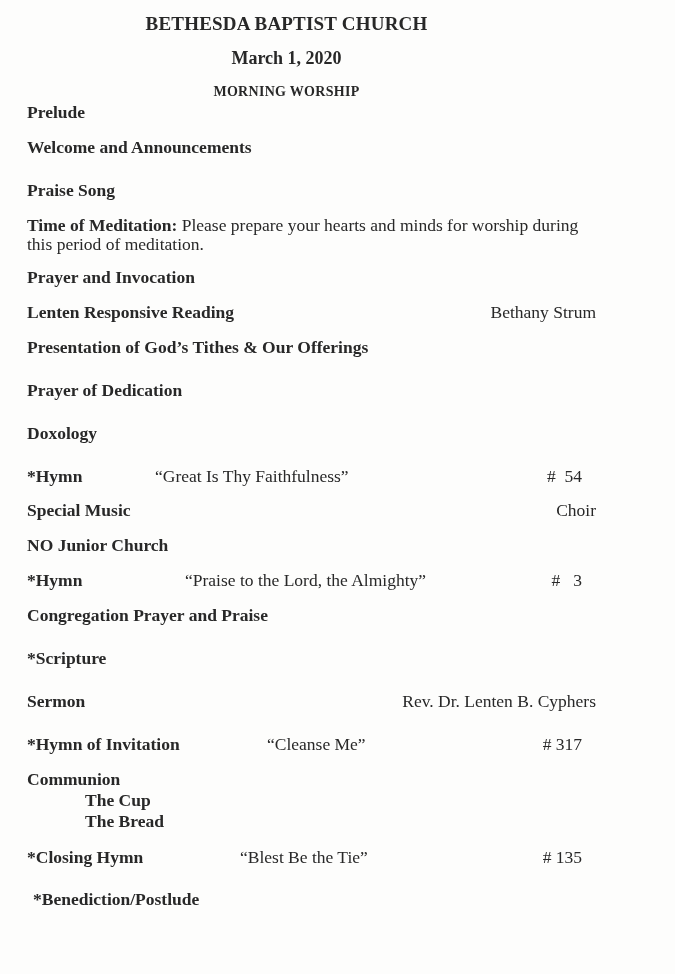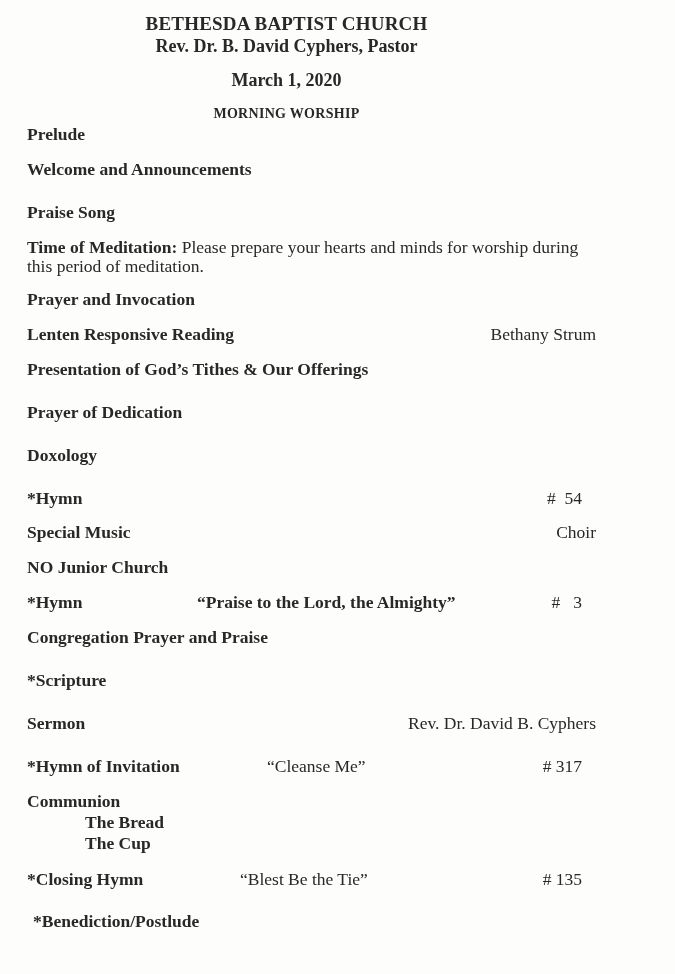--- a/index.html
+++ b/index.html
@@ -76,32 +76,31 @@
     width: 565px;
     line-height: 19px;
     font-weight: normal;
     white-space: normal;
   }
   .para .bold-lead { font-weight: bold; }
   .indent-communion { margin-left: 58px; }
   .indent-benediction { margin-left: 6px; }
   
   .t-hymn1      { left: 128px; }
-  .t-hymn2      { left: 170px; font-weight: bold; }
+  .t-hymn2      { left: 158px; }
   .t-invitation { left: 240px; }
   .t-closing    { left: 213px; }
 </style>
 </head>
 <body>
 
 <div class="page">
 
   <div class="header">
     <div class="church-name">BETHESDA BAPTIST CHURCH</div>
-    <div class="pastor-line">Rev. Dr. B. David Cyphers, Pastor</div>
     <div class="service-date">March 1, 2020</div>
     <div class="service-title">MORNING WORSHIP</div>
   </div>
 
   <div class="main">
 
     <div class="row g0">
       <span>Prelude</span>
     </div>
 
@@ -133,20 +132,21 @@
     <div class="row g25">
       <span>Prayer of Dedication</span>
     </div>
 
     <div class="row g25">
       <span>Doxology</span>
     </div>
 
     <div class="row g25">
       <span>*Hymn</span>
+      <span class="title t-hymn1">“Great Is Thy Faithfulness”</span>
       <span class="hymn-number">#  54</span>
     </div>
 
     <div class="row g16">
       <span>Special Music</span>
       <span class="right-text">Choir</span>
     </div>
 
     <div class="row g17">
       <span>NO Junior Church</span>
@@ -161,39 +161,39 @@
     <div class="row g17">
       <span>Congregation Prayer and Praise</span>
     </div>
 
     <div class="row g25">
       <span>*Scripture</span>
     </div>
 
     <div class="row g25">
       <span>Sermon</span>
-      <span class="right-text">Rev. Dr. David B. Cyphers</span>
+      <span class="right-text">Rev. Dr. Lenten B. Cyphers</span>
     </div>
 
     <div class="row g25">
       <span>*Hymn of Invitation</span>
       <span class="title t-invitation">“Cleanse Me”</span>
       <span class="hymn-number"># 317</span>
     </div>
 
     <div class="row g17">
       <span>Communion</span>
     </div>
 
     <div class="row g3 indent-communion">
+      <span>The Cup</span>
+    </div>
+
+    <div class="row g3 indent-communion">
       <span>The Bread</span>
-    </div>
-
-    <div class="row g3 indent-communion">
-      <span>The Cup</span>
     </div>
 
     <div class="row g18">
       <span>*Closing Hymn</span>
       <span class="title t-closing">“Blest Be the Tie”</span>
       <span class="hymn-number"># 135</span>
     </div>
 
     <div class="row g24 indent-benediction">
       <span>*Benediction/Postlude</span>

